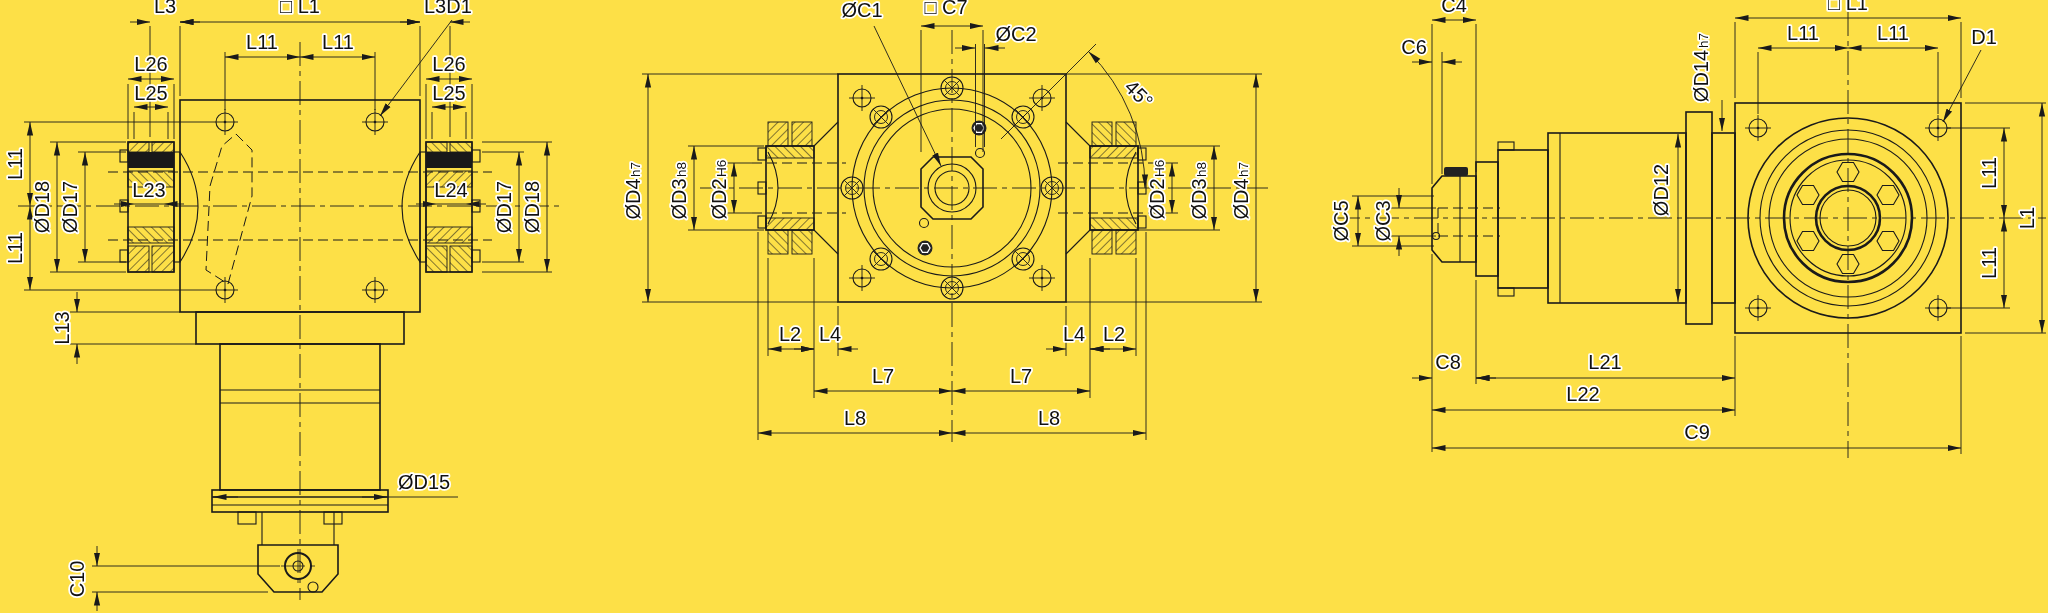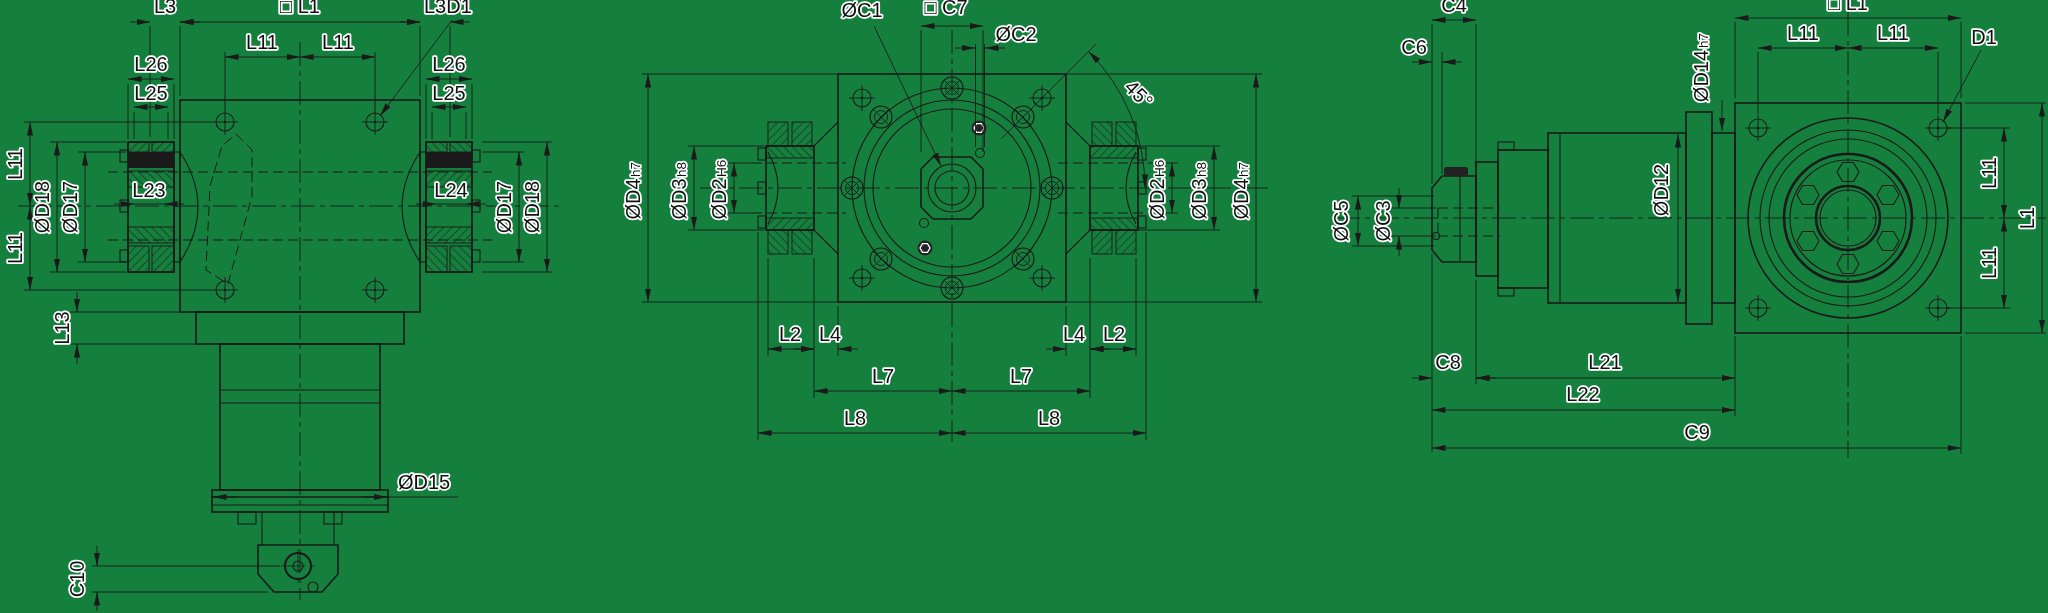--- a/index.html
+++ b/index.html
@@ -1,16 +1,16 @@
 <!DOCTYPE html>
 <html><head>
 <meta charset="utf-8">
 <style>
   html,body{margin:0;padding:0;background:#fff;}
-  #stage{width:2048px;height:613px;position:relative;background:#15803d;overflow:hidden;}
+  #stage{width:2048px;height:613px;position:relative;background:#fde047;overflow:hidden;}
   svg{display:block;}
   .o {fill:none;stroke:#1a1a1a;stroke-width:1.6;}
   .o2{fill:none;stroke:#1a1a1a;stroke-width:1.1;}
   .b {fill:none;stroke:#1a1a1a;stroke-width:2.6;}
   .d {fill:none;stroke:#1a1a1a;stroke-width:.9;}
   .cl{fill:none;stroke:#1a1a1a;stroke-width:.9;stroke-dasharray:24 5 5 5;}
   .hd{fill:none;stroke:#1a1a1a;stroke-width:1;stroke-dasharray:10 5;}
   .hb{stroke:#1a1a1a;stroke-width:.9;}
   .blk{fill:#191919;stroke:none;}
   .dm{marker-start:url(#ar);marker-end:url(#ar);}

